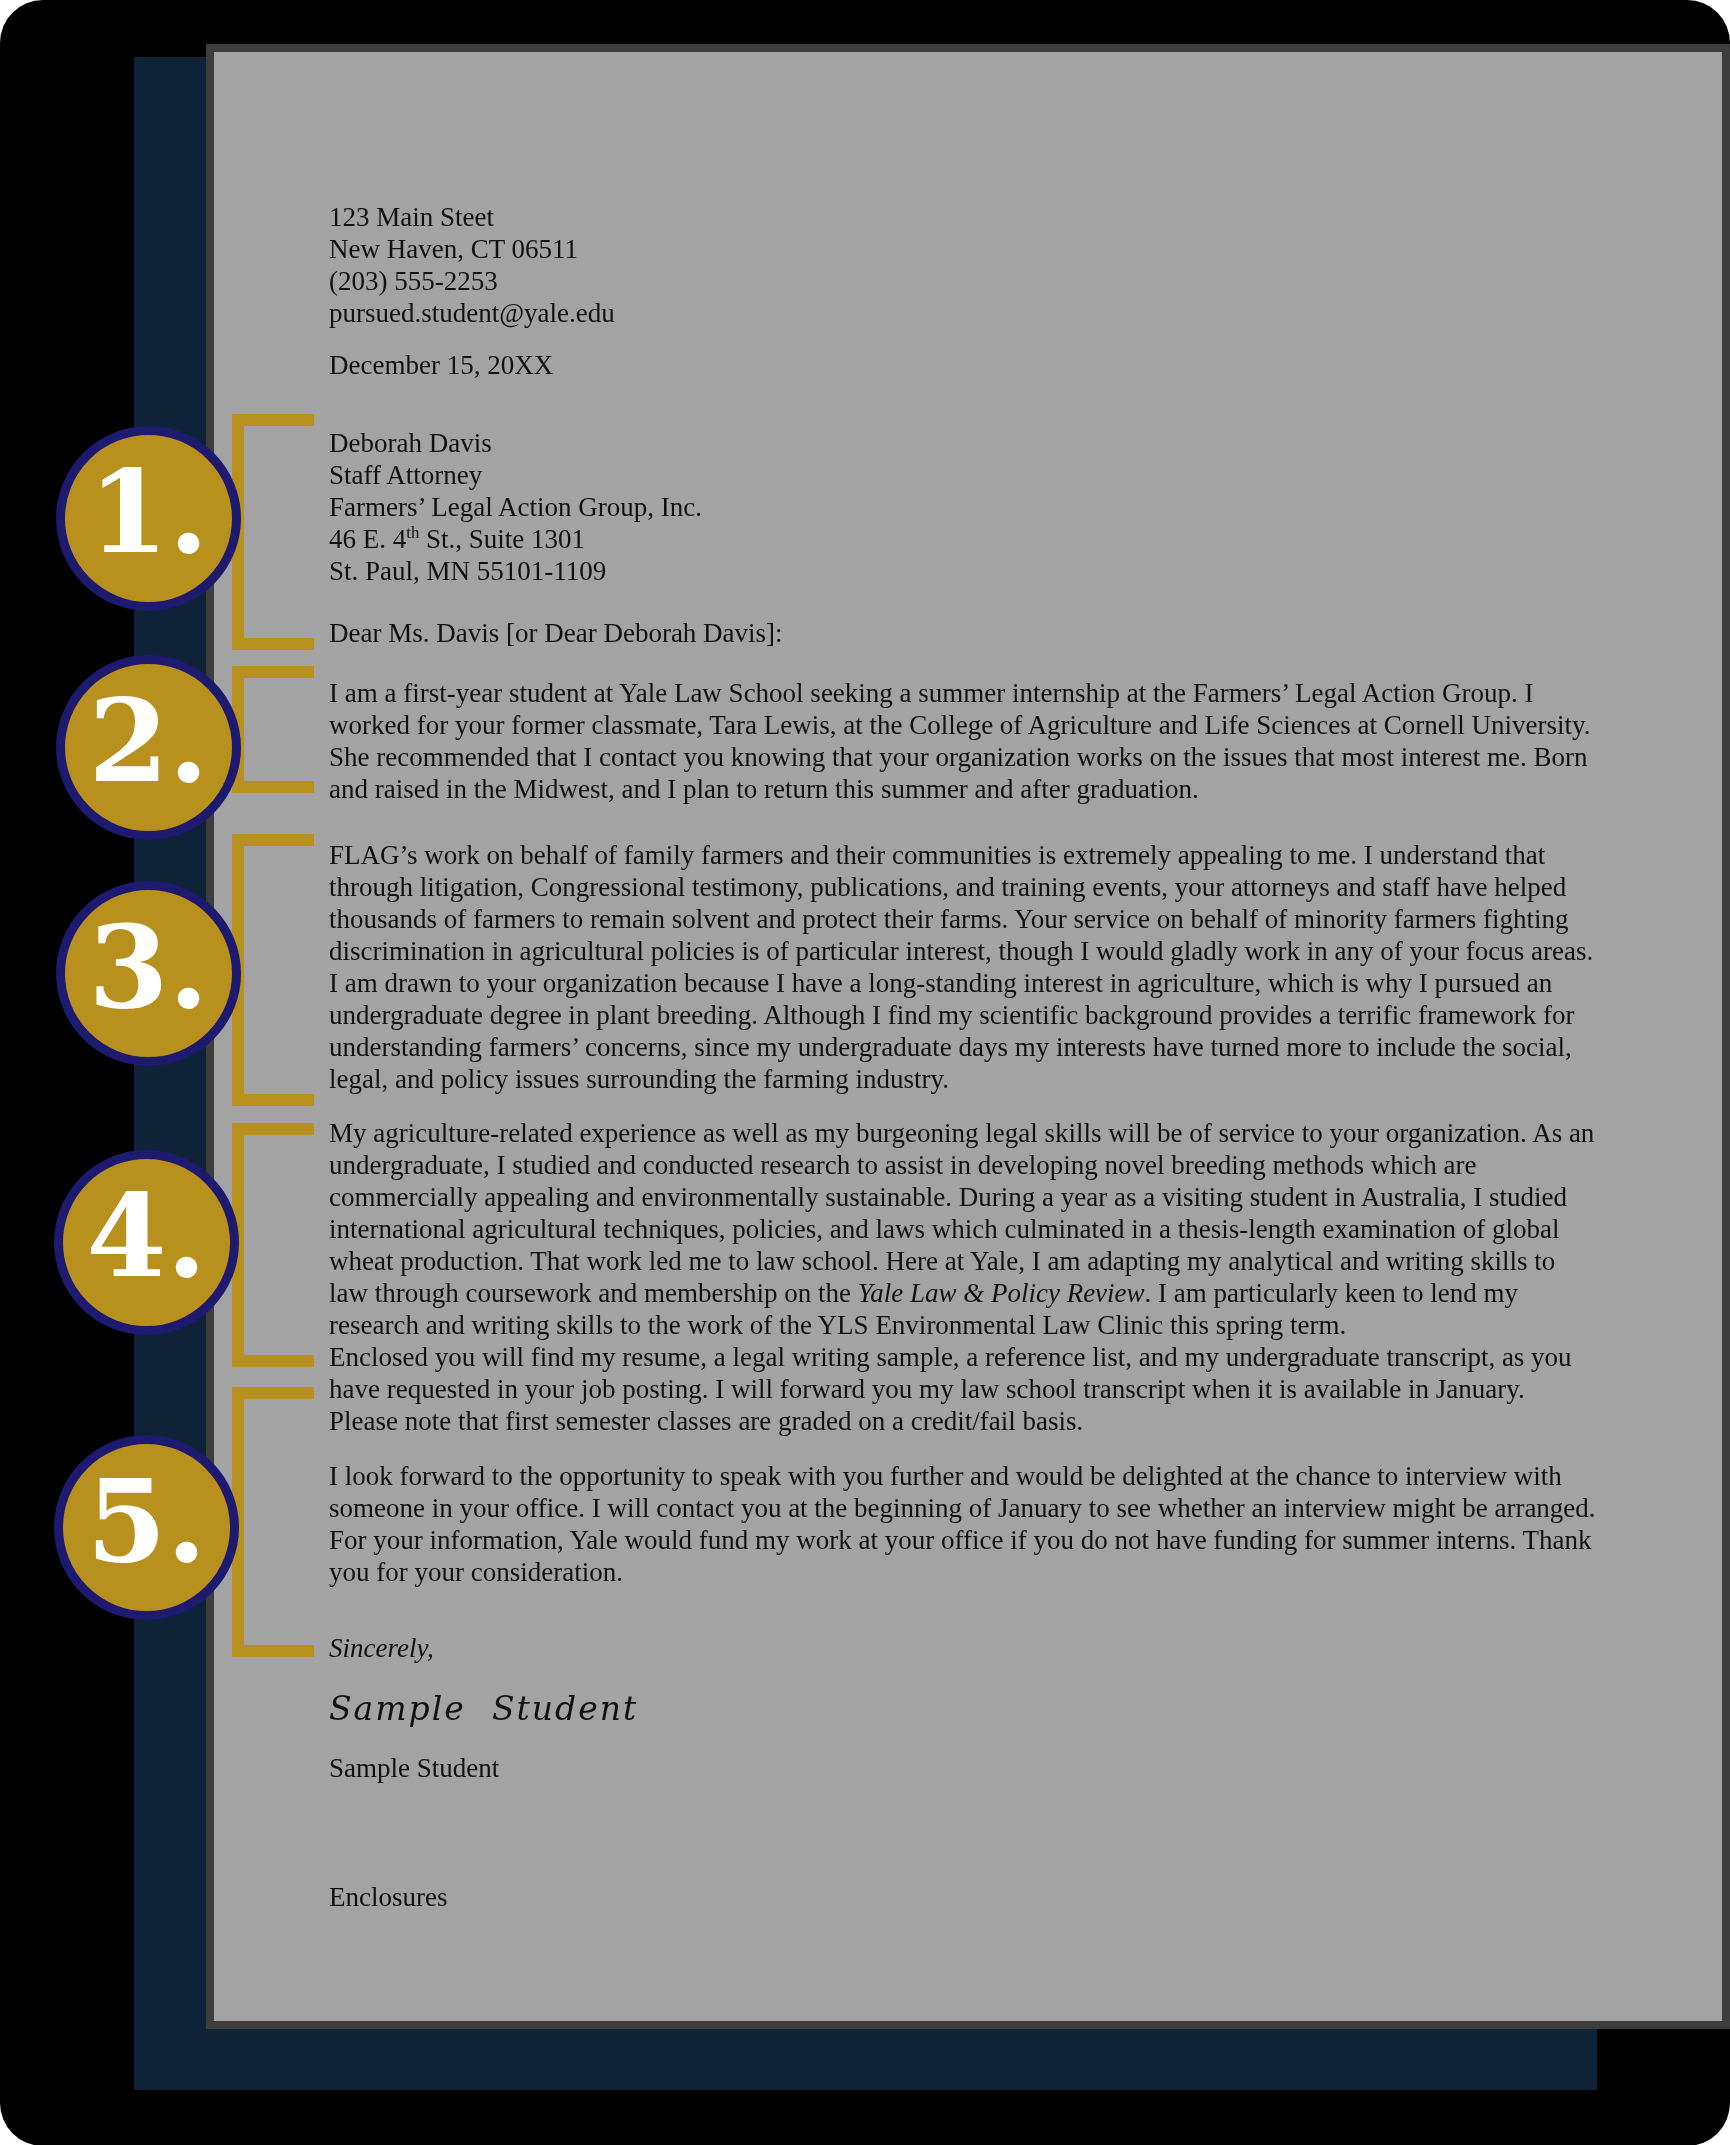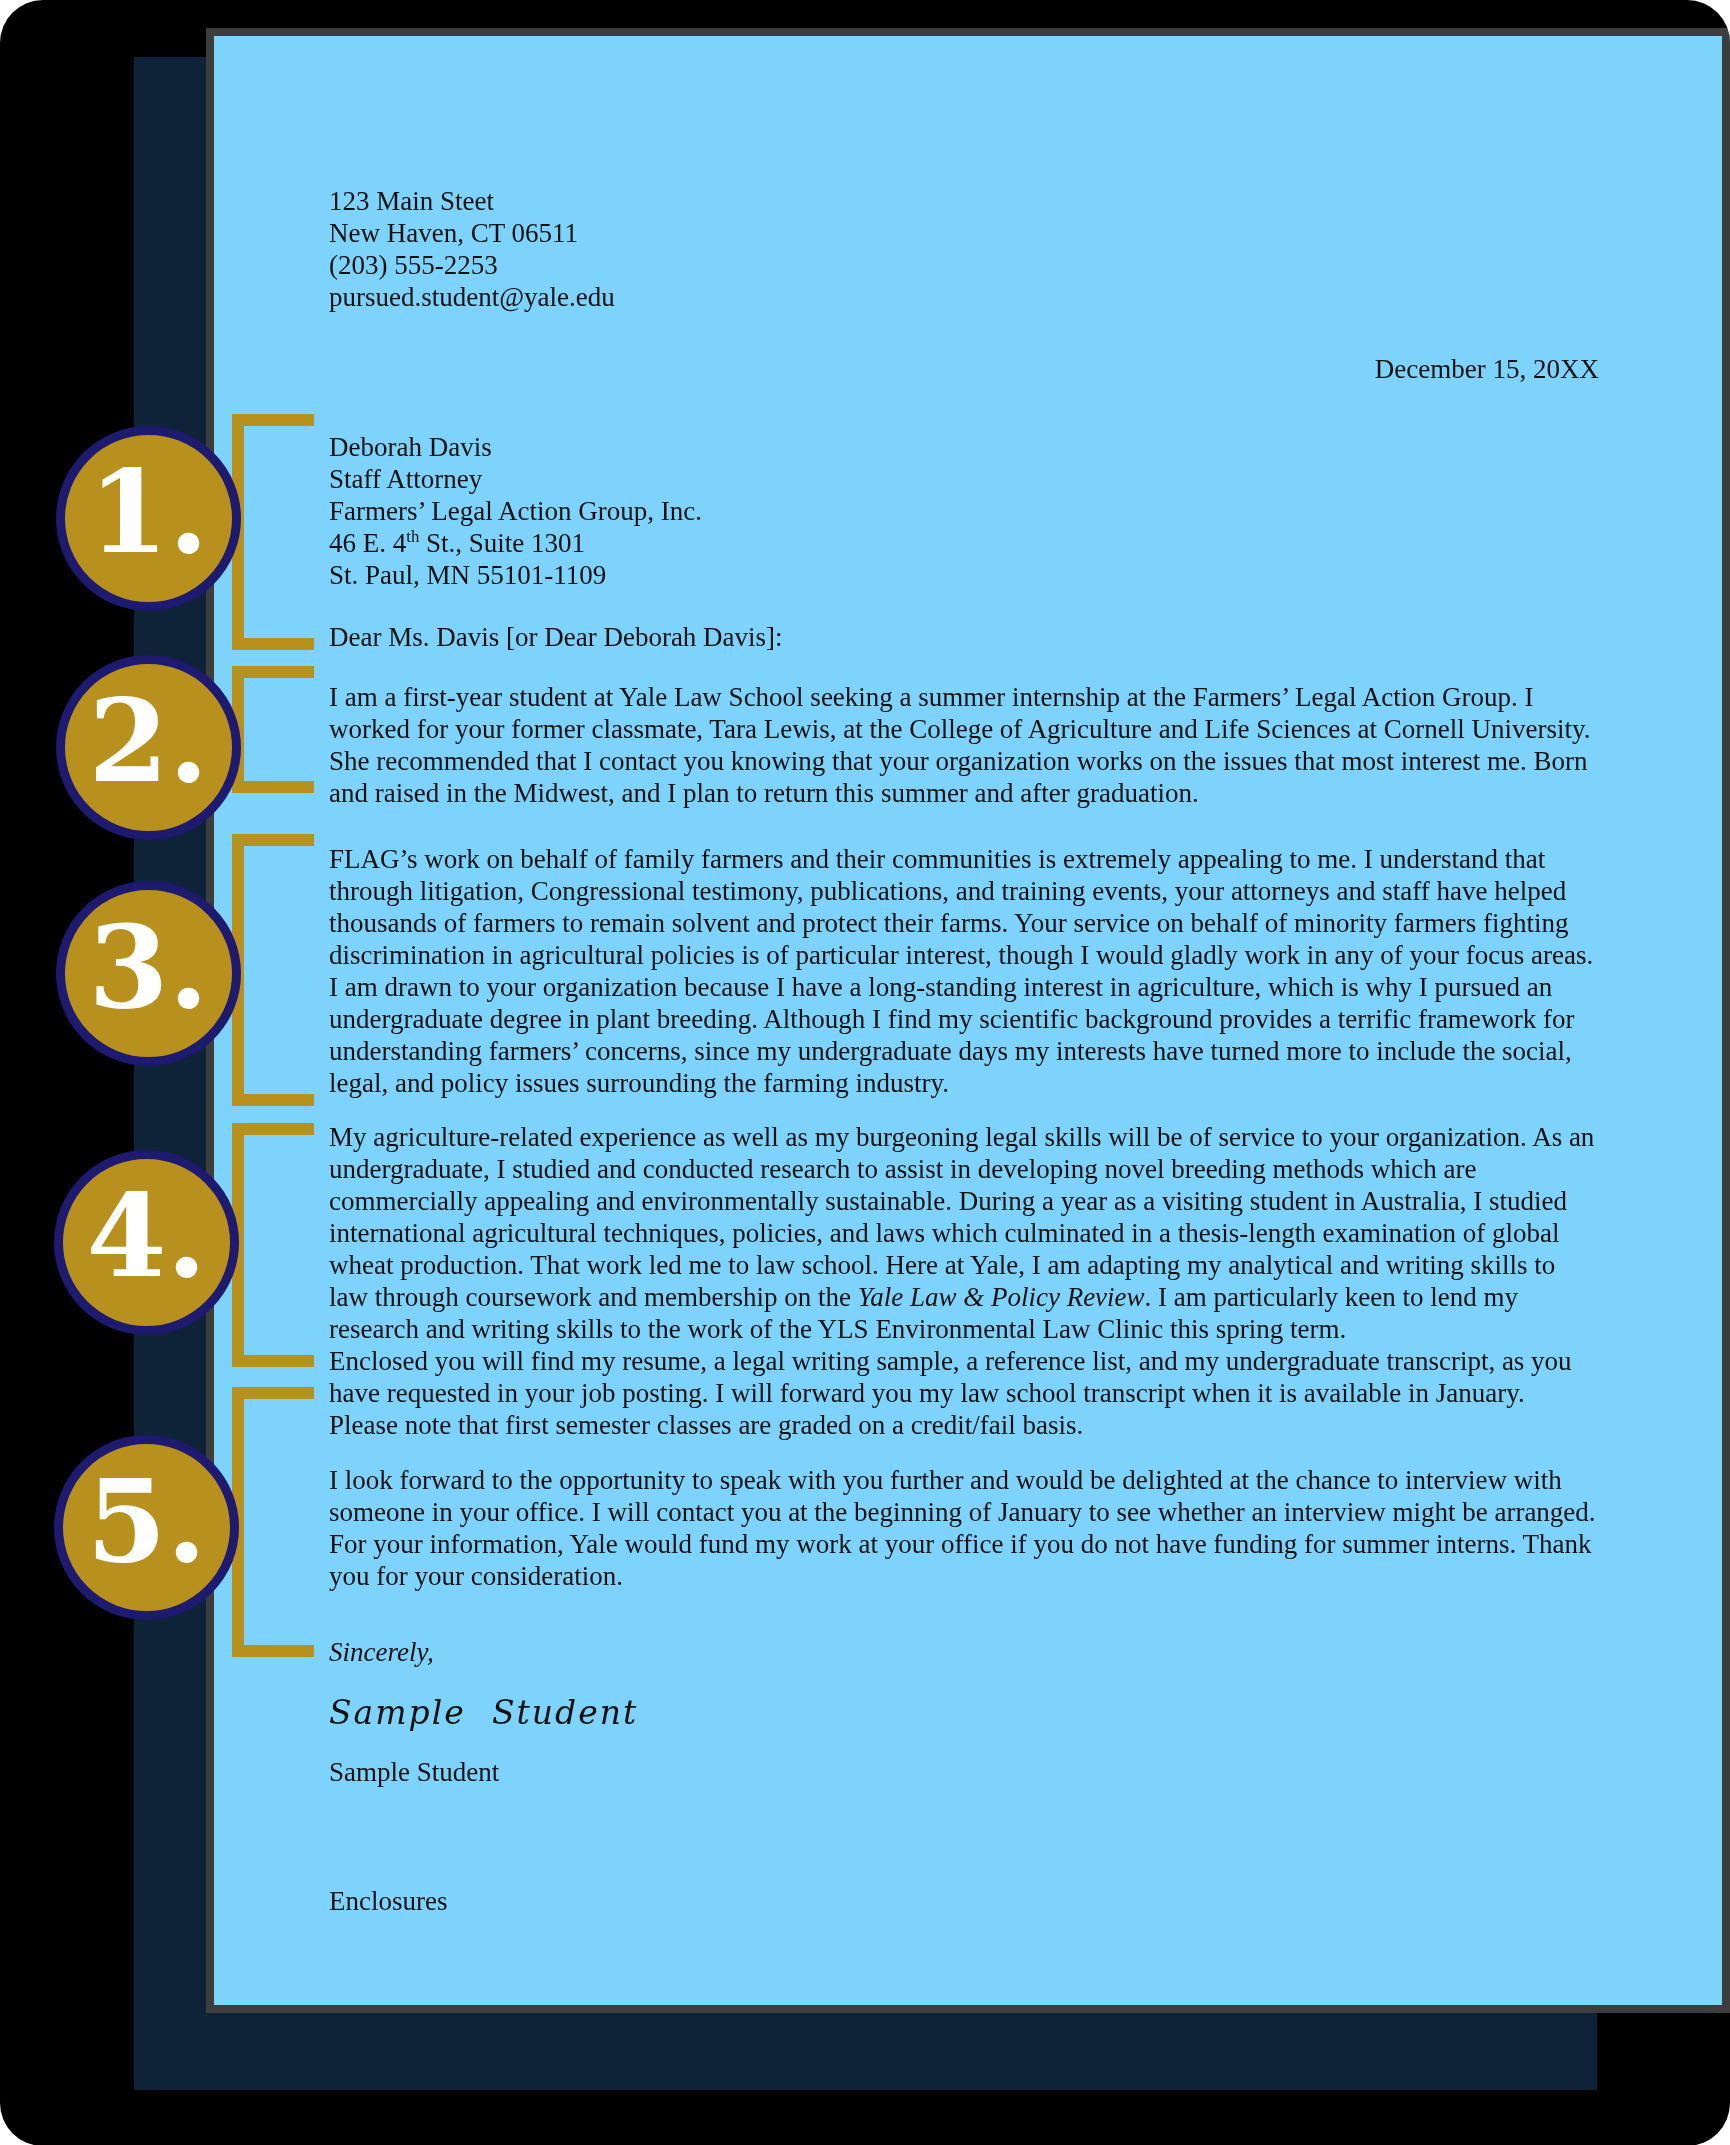--- a/index.html
+++ b/index.html
@@ -24,37 +24,37 @@
     position: absolute;
     left: 134px;
     top: 57px;
     width: 1463px;
     height: 2033px;
     background: var(--navy_backdrop);
   }
   .page {
     position: absolute;
     left: 206px;
-    top: 28px;
+    top: 44px;
     width: 1508px;
     height: 1969px;
-    background: #7dd3fc;
+    background: #a3a3a3;
     border: 8.8px solid var(--page_border);
   }
   .letter {
     position: absolute;
     left: 115px;
     top: 149px;
     width: 1270px;
     font-size: 27px;
     line-height: 32px;
     color: var(--ink);
   }
   .line { display: block; }
-  .date-line { margin-top: 40px; text-align: right; }
+  .date-line { margin-top: 20px; }
   .recipient-block { margin-top: 46px; }
   .salutation-line { margin-top: 30px; }
   .para { margin: 0; }
   .para-1 { margin-top: 28px; }
   .para-2 { margin-top: 34px; }
   .para-3 { margin-top: 22px; }
   .para-4 { }
   .para-5 { margin-top: 23.4px; }
   .closing-line { margin-top: 44px; font-style: italic; }
   .sig-script {

